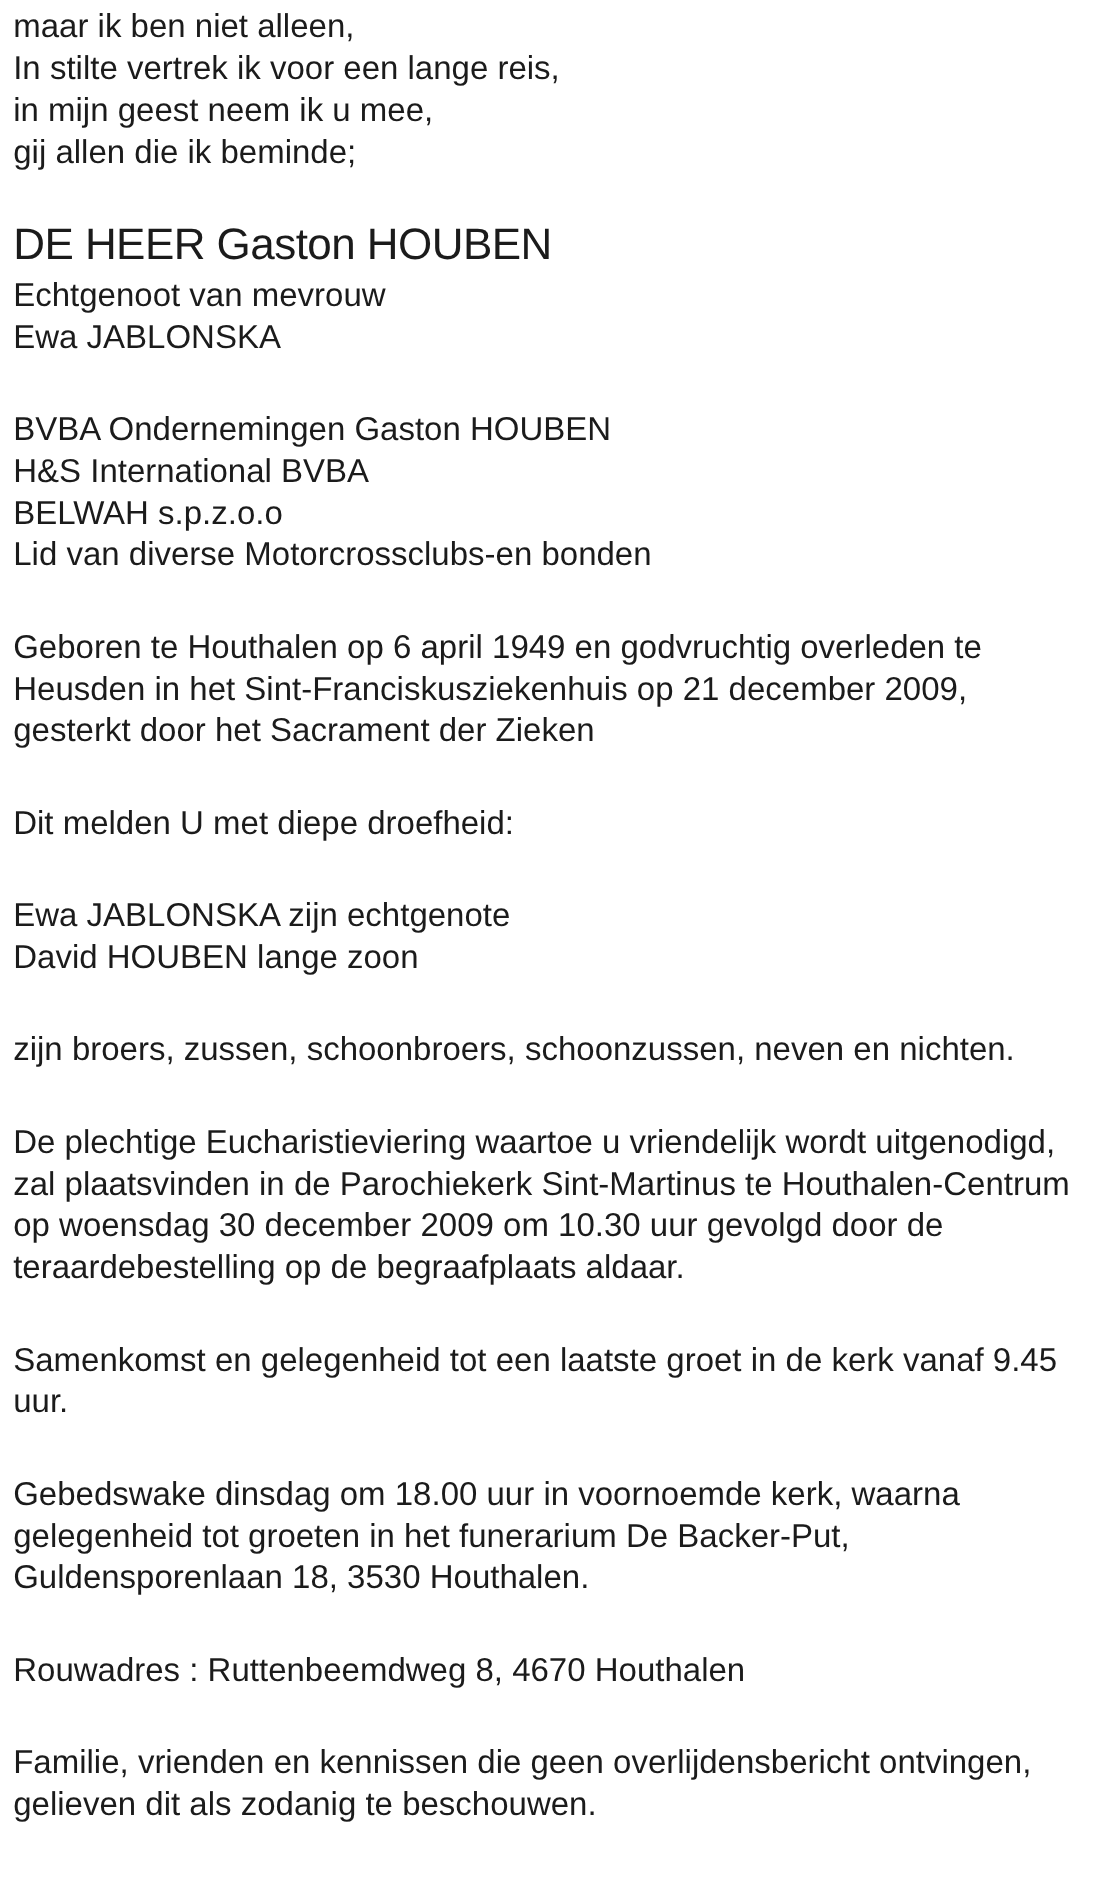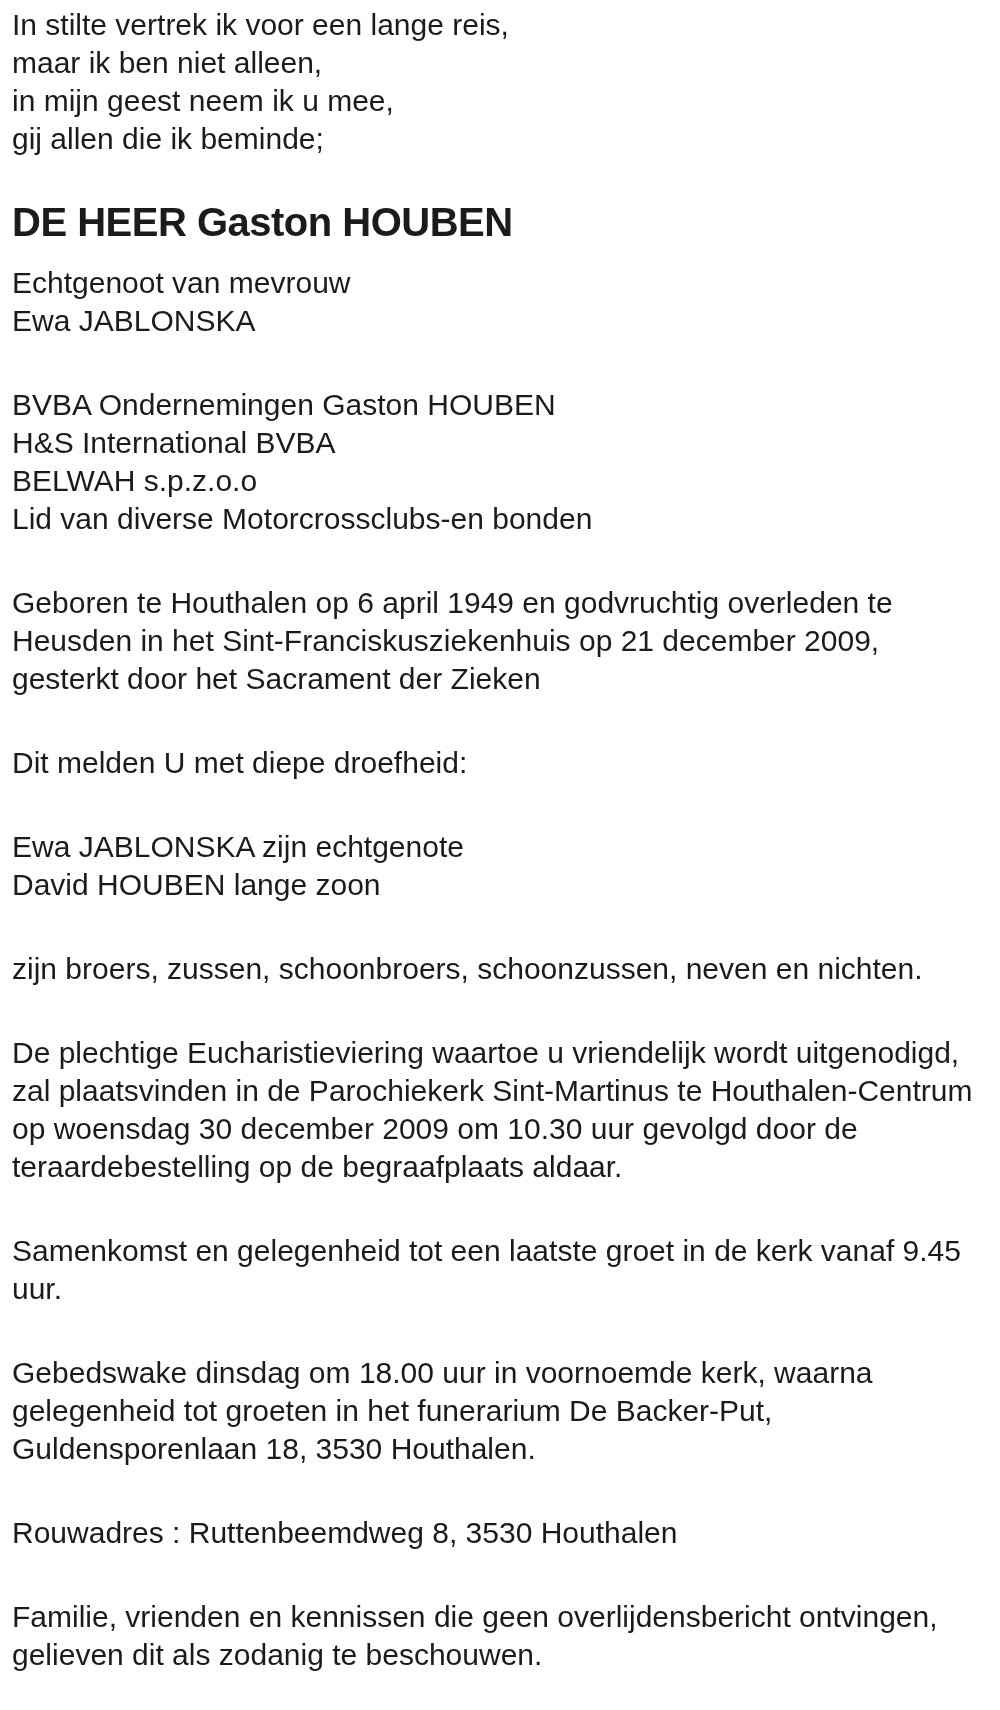--- a/index.html
+++ b/index.html
@@ -26,39 +26,39 @@
     font-weight: 400;
     white-space: nowrap;
   }
   .para:first-child {
     margin-top: 0;
   }
   .name-heading {
     margin: 40px 0 0 0;
     font-size: 40px;
     line-height: 48px;
-    font-weight: 700;
+    font-weight: 400;
     letter-spacing: -0.5px;
     white-space: nowrap;
   }
   .spouse-block {
-    margin-top: 18px;
+    margin-top: 4px;
   }
   .line {
     display: block;
   }
 </style>
 </head>
 <body style="background: rgb(255, 255, 255); color: rgb(27, 27, 27);">
 
 <div class="doc">
 
   <div class="para">
+    <span class="line">maar ik ben niet alleen,</span>
     <span class="line">In stilte vertrek ik voor een lange reis,</span>
-    <span class="line">maar ik ben niet alleen,</span>
     <span class="line">in mijn geest neem ik u mee,</span>
     <span class="line">gij allen die ik beminde;</span>
   </div>
 
   <div class="name-heading">DE HEER Gaston HOUBEN</div>
 
   <div class="para spouse-block">
     <span class="line">Echtgenoot van mevrouw</span>
     <span class="line">Ewa JABLONSKA</span>
   </div>
@@ -96,20 +96,20 @@
     <span class="line">Samenkomst en gelegenheid tot een laatste groet in de kerk vanaf 9.45</span>
     <span class="line">uur.</span>
   </div>
 
   <div class="para">
     <span class="line">Gebedswake dinsdag om 18.00 uur in voornoemde kerk, waarna</span>
     <span class="line">gelegenheid tot groeten in het funerarium De Backer-Put,</span>
     <span class="line">Guldensporenlaan 18, 3530 Houthalen.</span>
   </div>
 
-  <div class="para">Rouwadres : Ruttenbeemdweg 8, 3530 Houthalen</div>
+  <div class="para">Rouwadres : Ruttenbeemdweg 8, 4670 Houthalen</div>
 
   <div class="para">
     <span class="line">Familie, vrienden en kennissen die geen overlijdensbericht ontvingen,</span>
     <span class="line">gelieven dit als zodanig te beschouwen.</span>
   </div>
 
 </div>
 
 </body></html>

